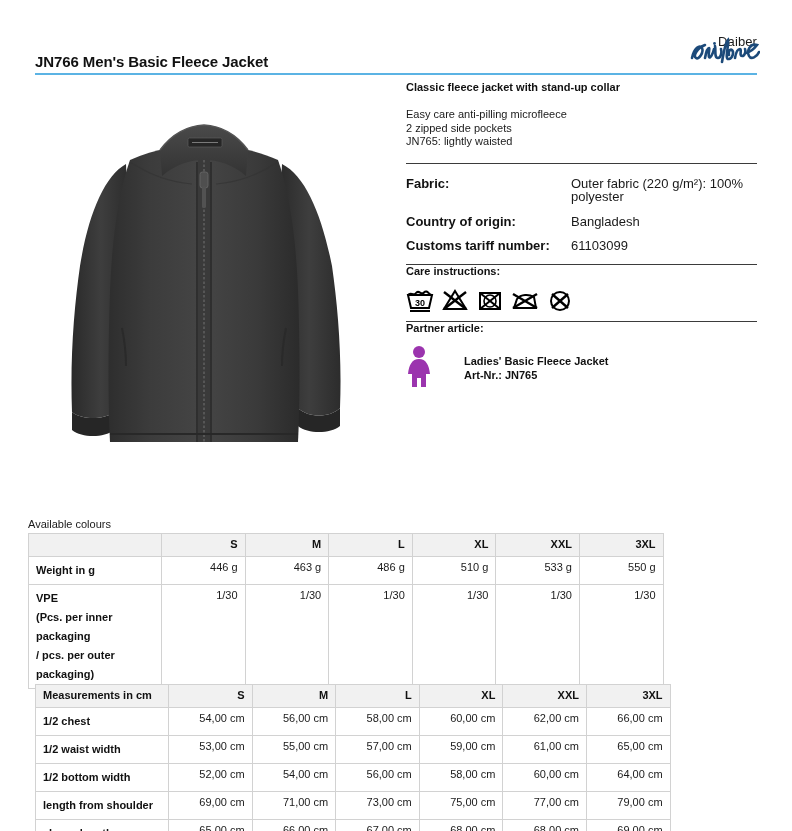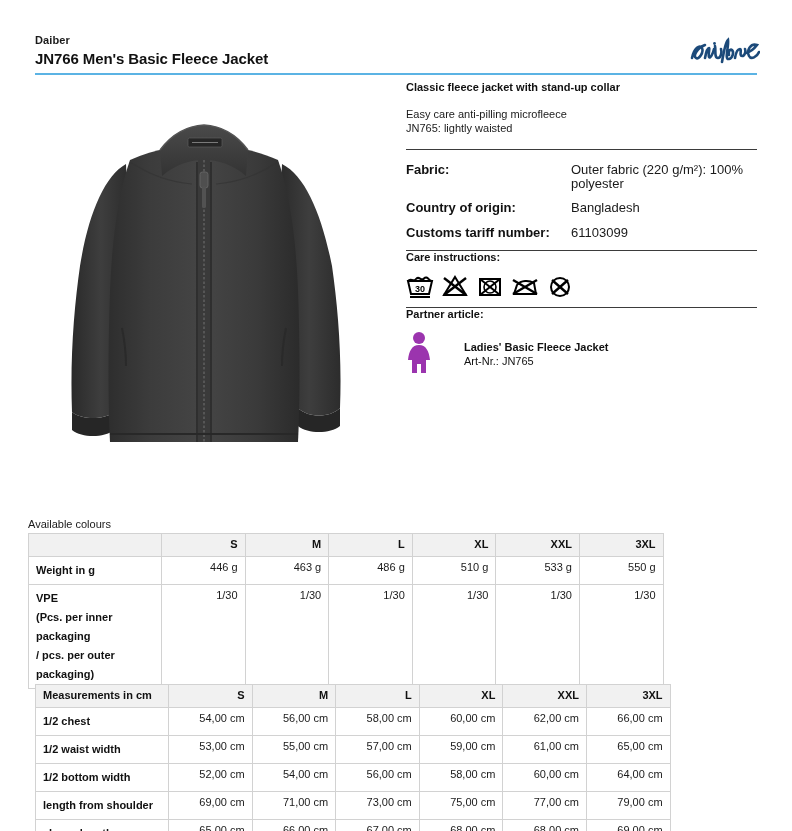--- a/index.html
+++ b/index.html
@@ -17,24 +17,25 @@
   }
 
   
   .header {
     position: absolute;
     left: 35px;
     top: 34px;
     width: 722px;
   }
   .brand-line {
-    font-size: 11px;
-    font-weight: bold;
+    font-size: 13px;
+    font-weight: normal;
     color: #1a1a1a;
     letter-spacing: 0.1px;
+    text-align: right;
   }
   .doc-title {
     font-size: 15px;
     font-weight: bold;
     color: #111111;
     margin-top: 4px;
     letter-spacing: -0.1px;
   }
   .header-rule {
     position: absolute;
@@ -124,21 +125,21 @@
     align-items: center;
     gap: 32px;
   }
   .partner-icon { width: 26px; flex: 0 0 26px; }
   .partner-text {
     font-size: 11px;
     line-height: 14px;
     font-weight: bold;
     color: #111111;
   }
-  .partner-text .art { font-weight: normal; }
+  .partner-text .art { font-weight: bold; }
 
   
   .table-caption {
     font-size: 11px;
     color: #1a1a1a;
     margin-bottom: 3px;
   }
   table.spec-table {
     border-collapse: collapse;
     width: 635px;
@@ -260,20 +261,21 @@
     <path d="M50 314 L238 314" stroke="#282828" stroke-width="2"></path>
   </svg>
 </div>
 
 <div class="info-col">
 
   <div class="info-headline">Classic fleece jacket with stand-up collar</div>
 
   <div class="info-features">
     <div>Easy care anti-pilling microfleece</div>
+    <div>2 zipped side pockets</div>
     <div>JN765: lightly waisted</div>
   </div>
 
   <div style="height:14px"></div>
   <div class="hr-thin"></div>
 
   <div class="spec-block">
     <div class="spec-row">
       <div class="spec-key">Fabric:</div>
       <div class="spec-val">Outer fabric (220 g/m²): 100% polyester</div>

